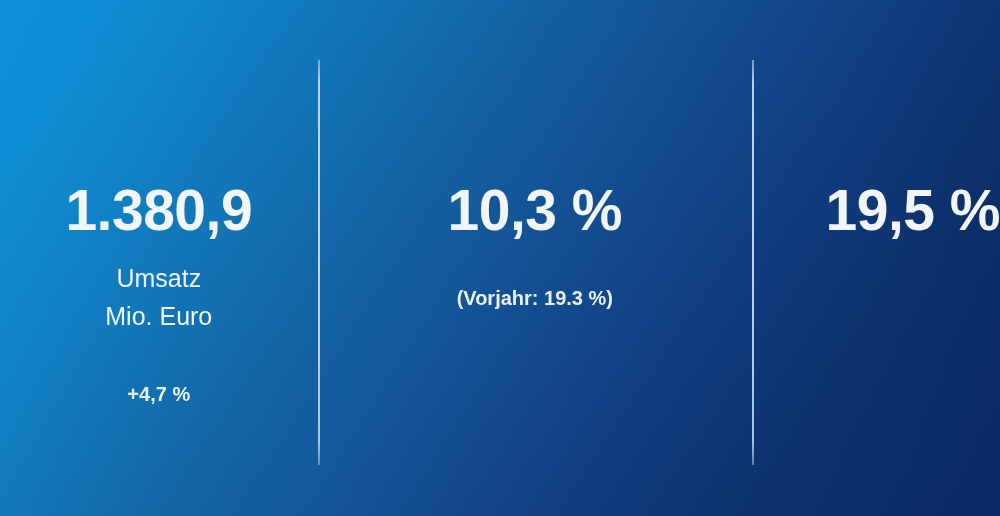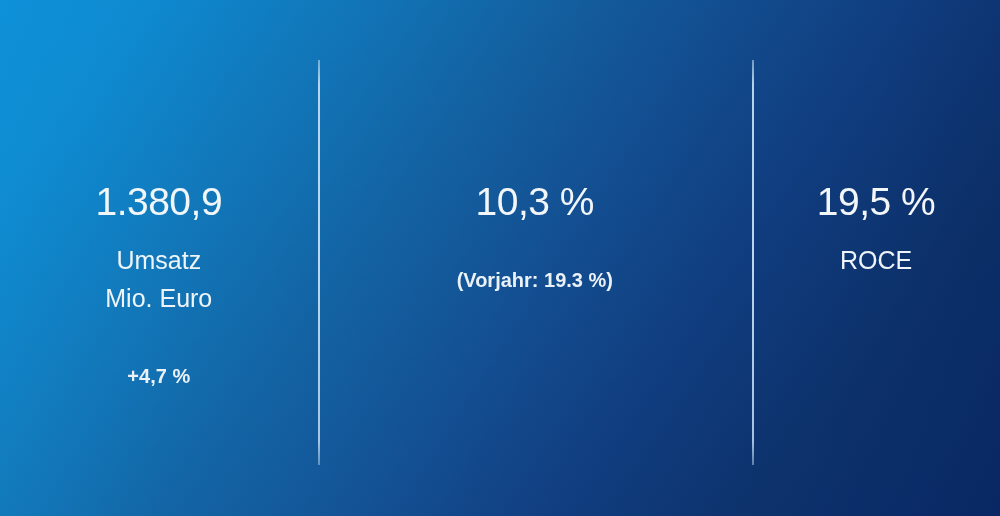--- a/index.html
+++ b/index.html
@@ -59,40 +59,40 @@
   .panel {
     position: relative;
     box-sizing: border-box;
     display: flex;
     flex-direction: column;
     align-items: center;
     height: 516px;
   }
   .panel-revenue      { width: 342px; }
   .panel-profitability{ width: 468px; border-radius: 12px; }
-  .panel-roce         { width: 267px; }
+  .panel-roce         { width: 267px; align-items: flex-end; }
 
   
   .divider {
     position: absolute;
     top: 60px;
     left: 0;
     width: 2px;
     height: 405px;
     background: linear-gradient(180deg,
       rgba(190,218,240,0.55) 0%,
       rgba(196,222,242,0.92) 6%,
       rgba(196,222,242,0.95) 50%,
       rgba(186,214,238,0.88) 94%,
       rgba(170,202,230,0.50) 100%);
   }
 
   .metric-value {
-    font-size: 39px;
-    font-weight: normal;
+    font-size: 57px;
+    font-weight: bold;
     line-height: 1;
     color: #f2f6f9;
     letter-spacing: -0.5px;
     white-space: nowrap;
     margin-top: 182px;
     text-align: center;
   }
 
   .metric-labels {
     margin-top: 20px;
@@ -132,21 +132,17 @@
 
     <div class="panel panel-profitability">
       <div class="divider"></div>
       <div class="metric-value">10,3 %</div>
       <div class="metric-note">(Vorjahr: 19.3 %)</div>
     </div>
 
     <div class="panel panel-roce">
       <div class="divider"></div>
       <div class="metric-value">19,5 %</div>
-      <div class="metric-labels">
-        <div>ROCE</div>
-        <div class="is-empty"></div>
-      </div>
       <div class="metric-note is-empty"></div>
     </div>
 
   </div>
 </div>
 
 </body></html>

